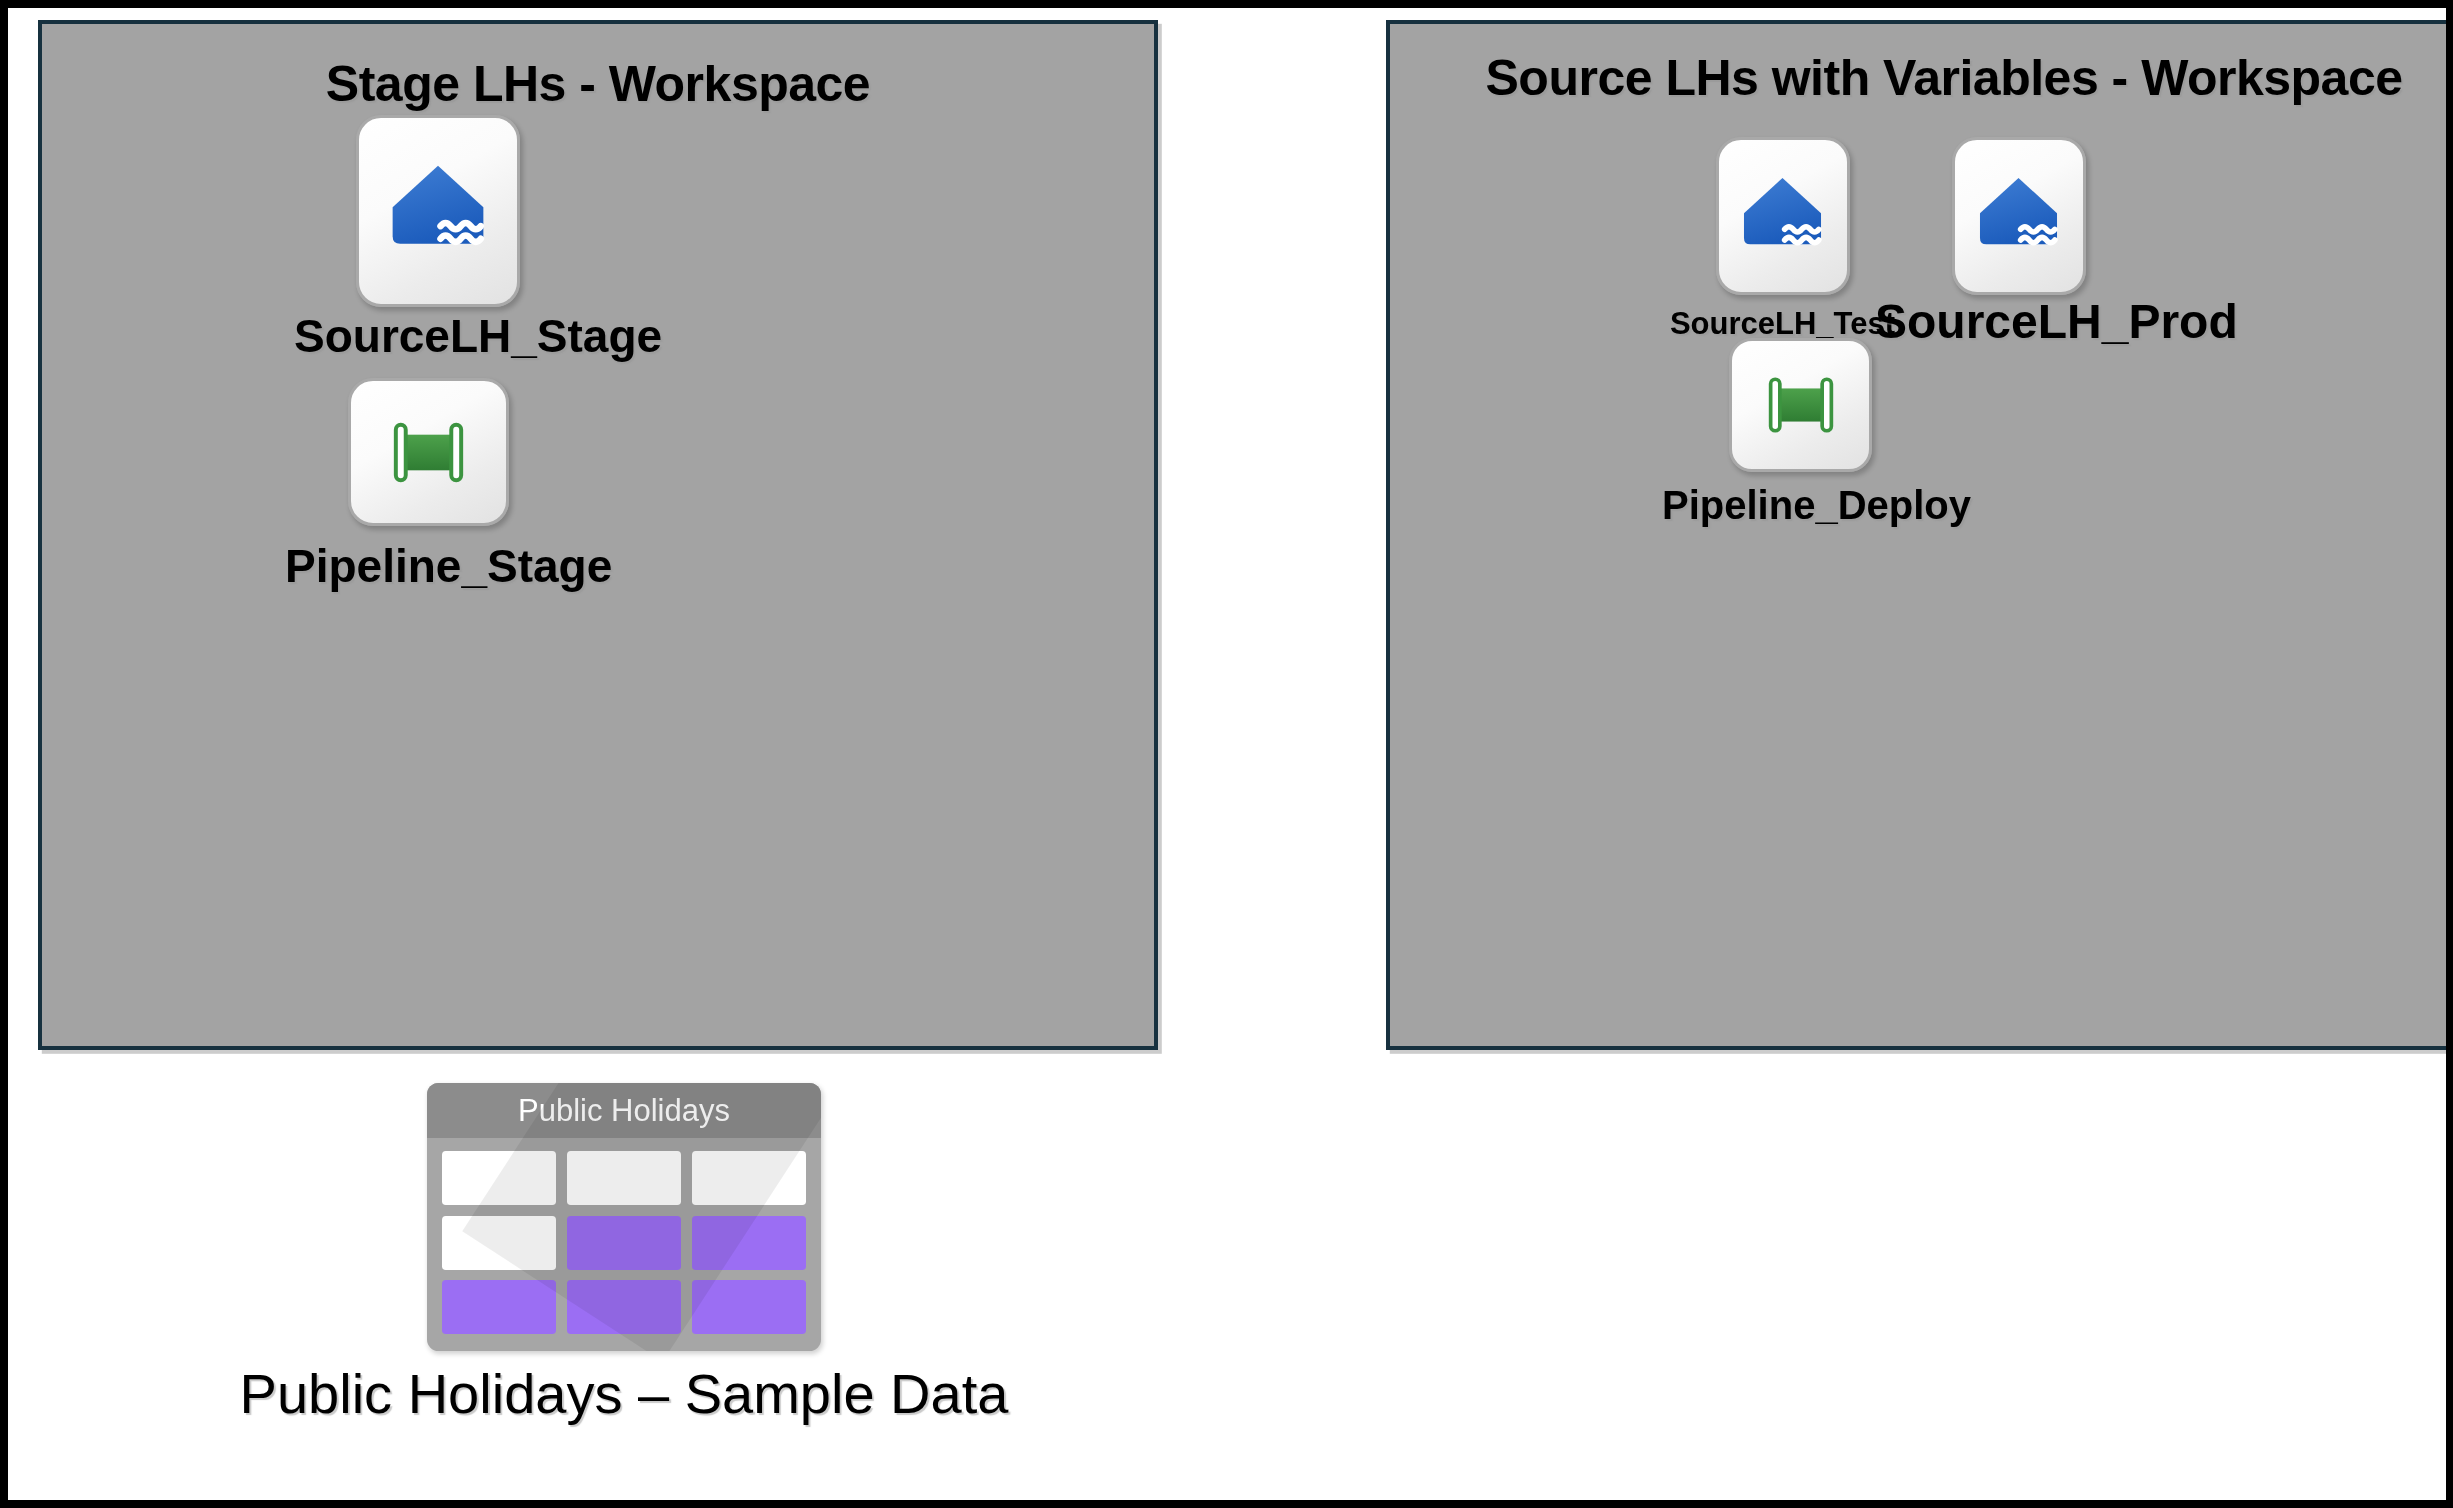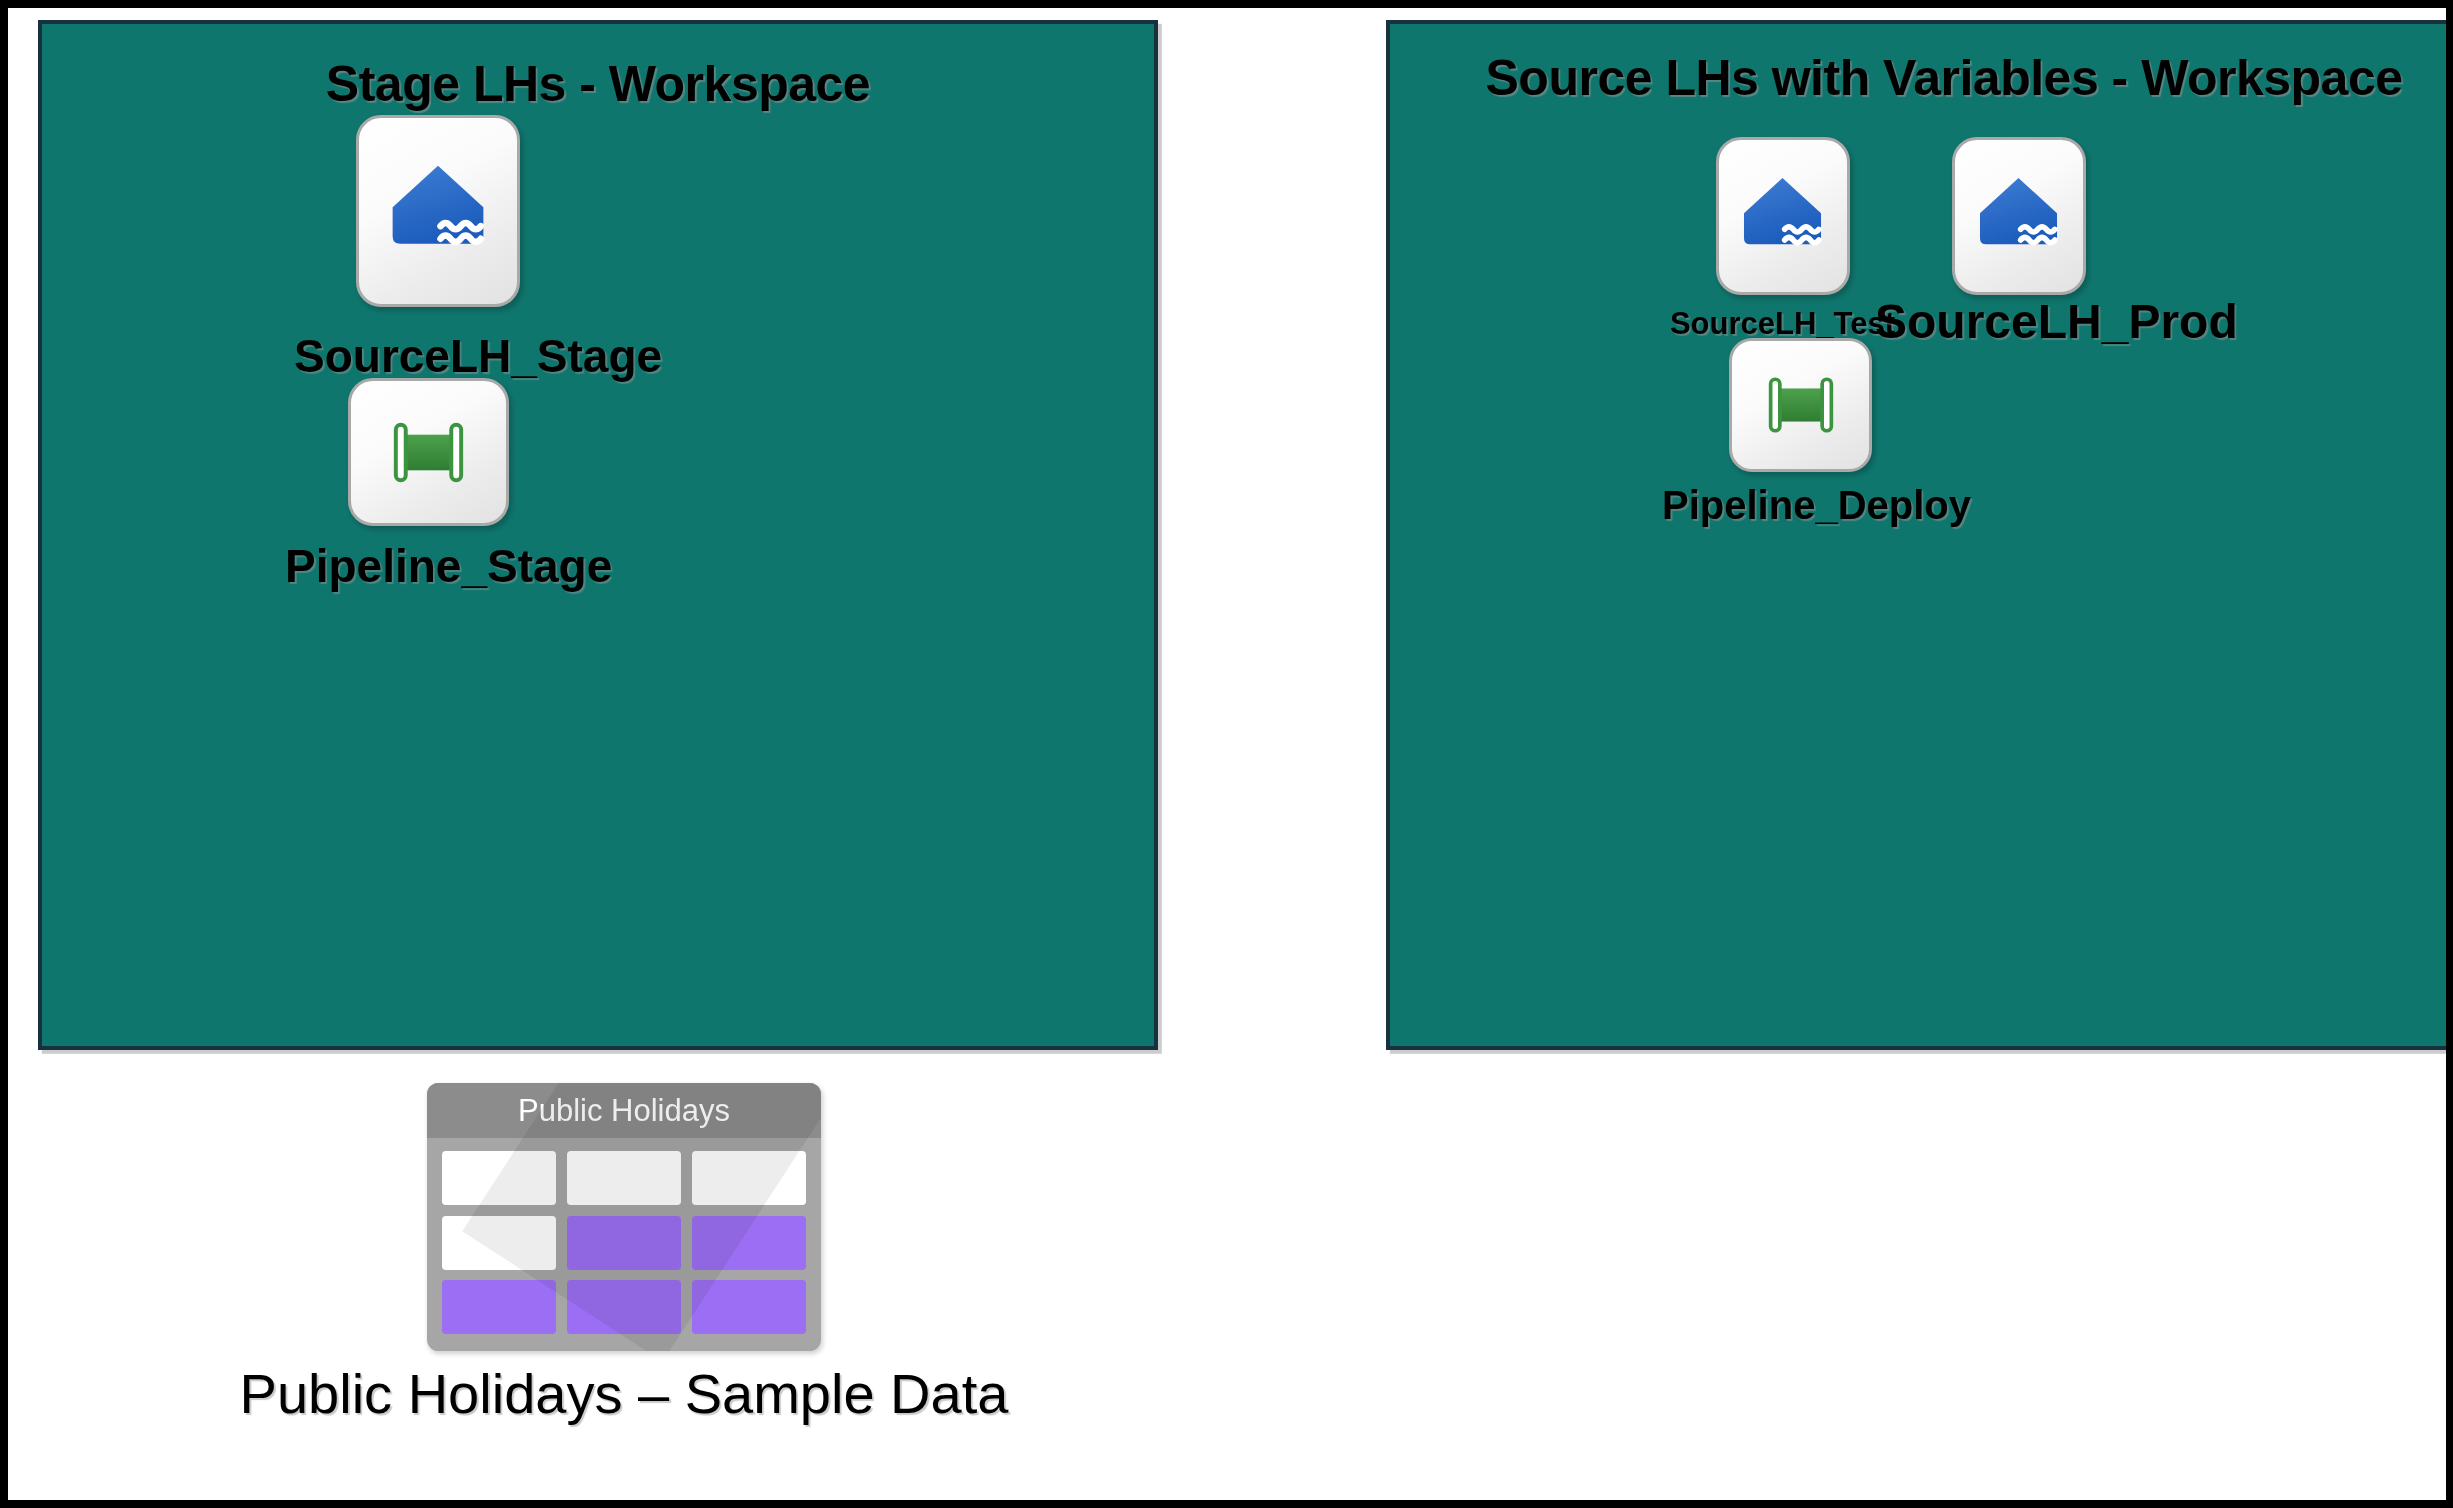--- a/index.html
+++ b/index.html
@@ -16,21 +16,21 @@
     height: 1508px;
     background: #ffffff;
     box-sizing: border-box;
     border: 8.6px solid #000000;
     overflow: hidden;
   }
 
   
   .ws-box {
     position: absolute;
-    background: #0f766e;
+    background: #a3a3a3;
     border: 4.8px solid #17313f;
     box-shadow: 3.8px 3.8px 0 rgba(0,0,0,0.20);
     box-sizing: border-box;
   }
   #ws-stage {
     left: 30px;
     top: 12.4px;
     width: 1120px;
     height: 1030px;
   }
@@ -193,21 +193,21 @@
               </linearGradient>
             </defs>
             <path d="M50 14 L86 47 L86 70 Q86 76 80 76 L20 76 Q14 76 14 70 L14 47 Z" fill="url(#lhg1)"></path>
             <g stroke="#ffffff" stroke-width="5.2" fill="none" stroke-linecap="round">
               <path d="M52 62 q4 -5 8 0 q4 5 8 0 q4 -5 8 0 q4 5 8 0"></path>
               <path d="M52 72 q4 -5 8 0 q4 5 8 0 q4 -5 8 0 q4 5 8 0"></path>
             </g>
           </svg>
         </span>
       </div>
-      <div class="item-label" style="font-size:46px; margin-top:25px;">SourceLH_Stage</div>
+      <div class="item-label" style="font-size:46px; margin-top:5px;">SourceLH_Stage</div>
     </div>
 
     <div class="item" style="left:243px; top:354px; width:287px;">
       <div class="tile" style="width:161px; height:148px;">
         <span>
           <svg width="99" height="99" viewBox="0 0 100 100">
             <defs>
               <linearGradient id="plg1" x1="0" y1="0" x2="0" y2="1">
                 <stop offset="0%" stop-color="#4da14b"></stop>
                 <stop offset="100%" stop-color="#2f7d33"></stop>

